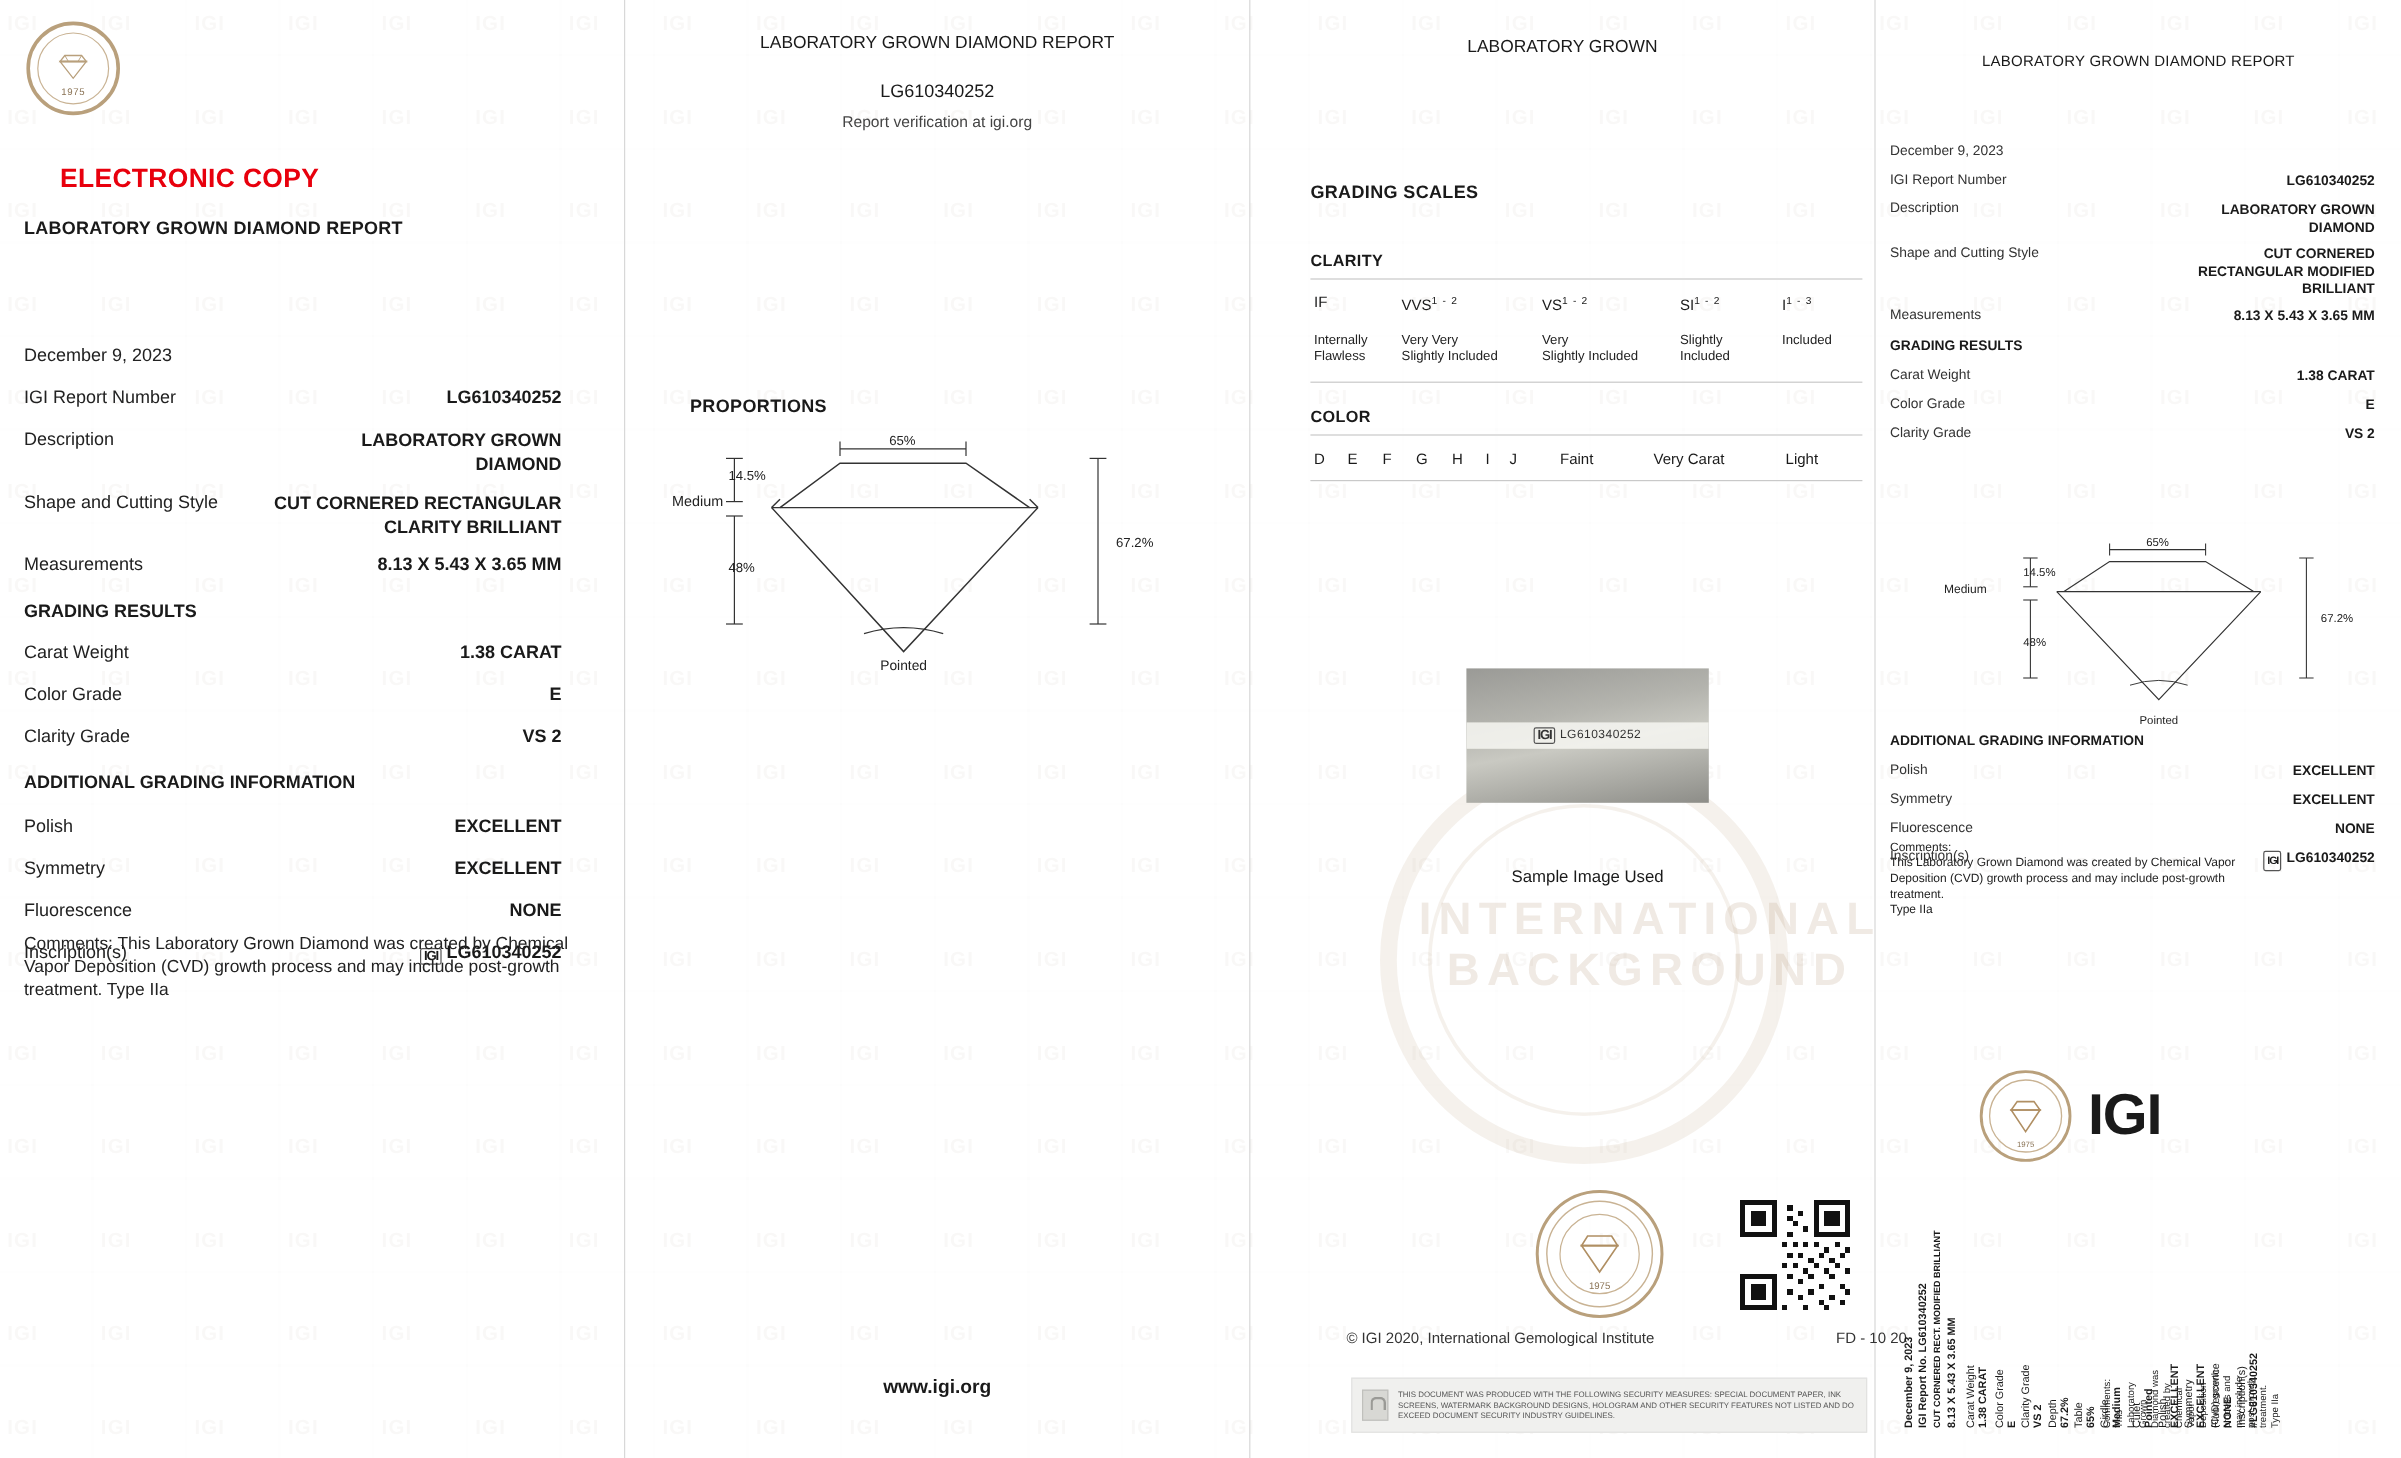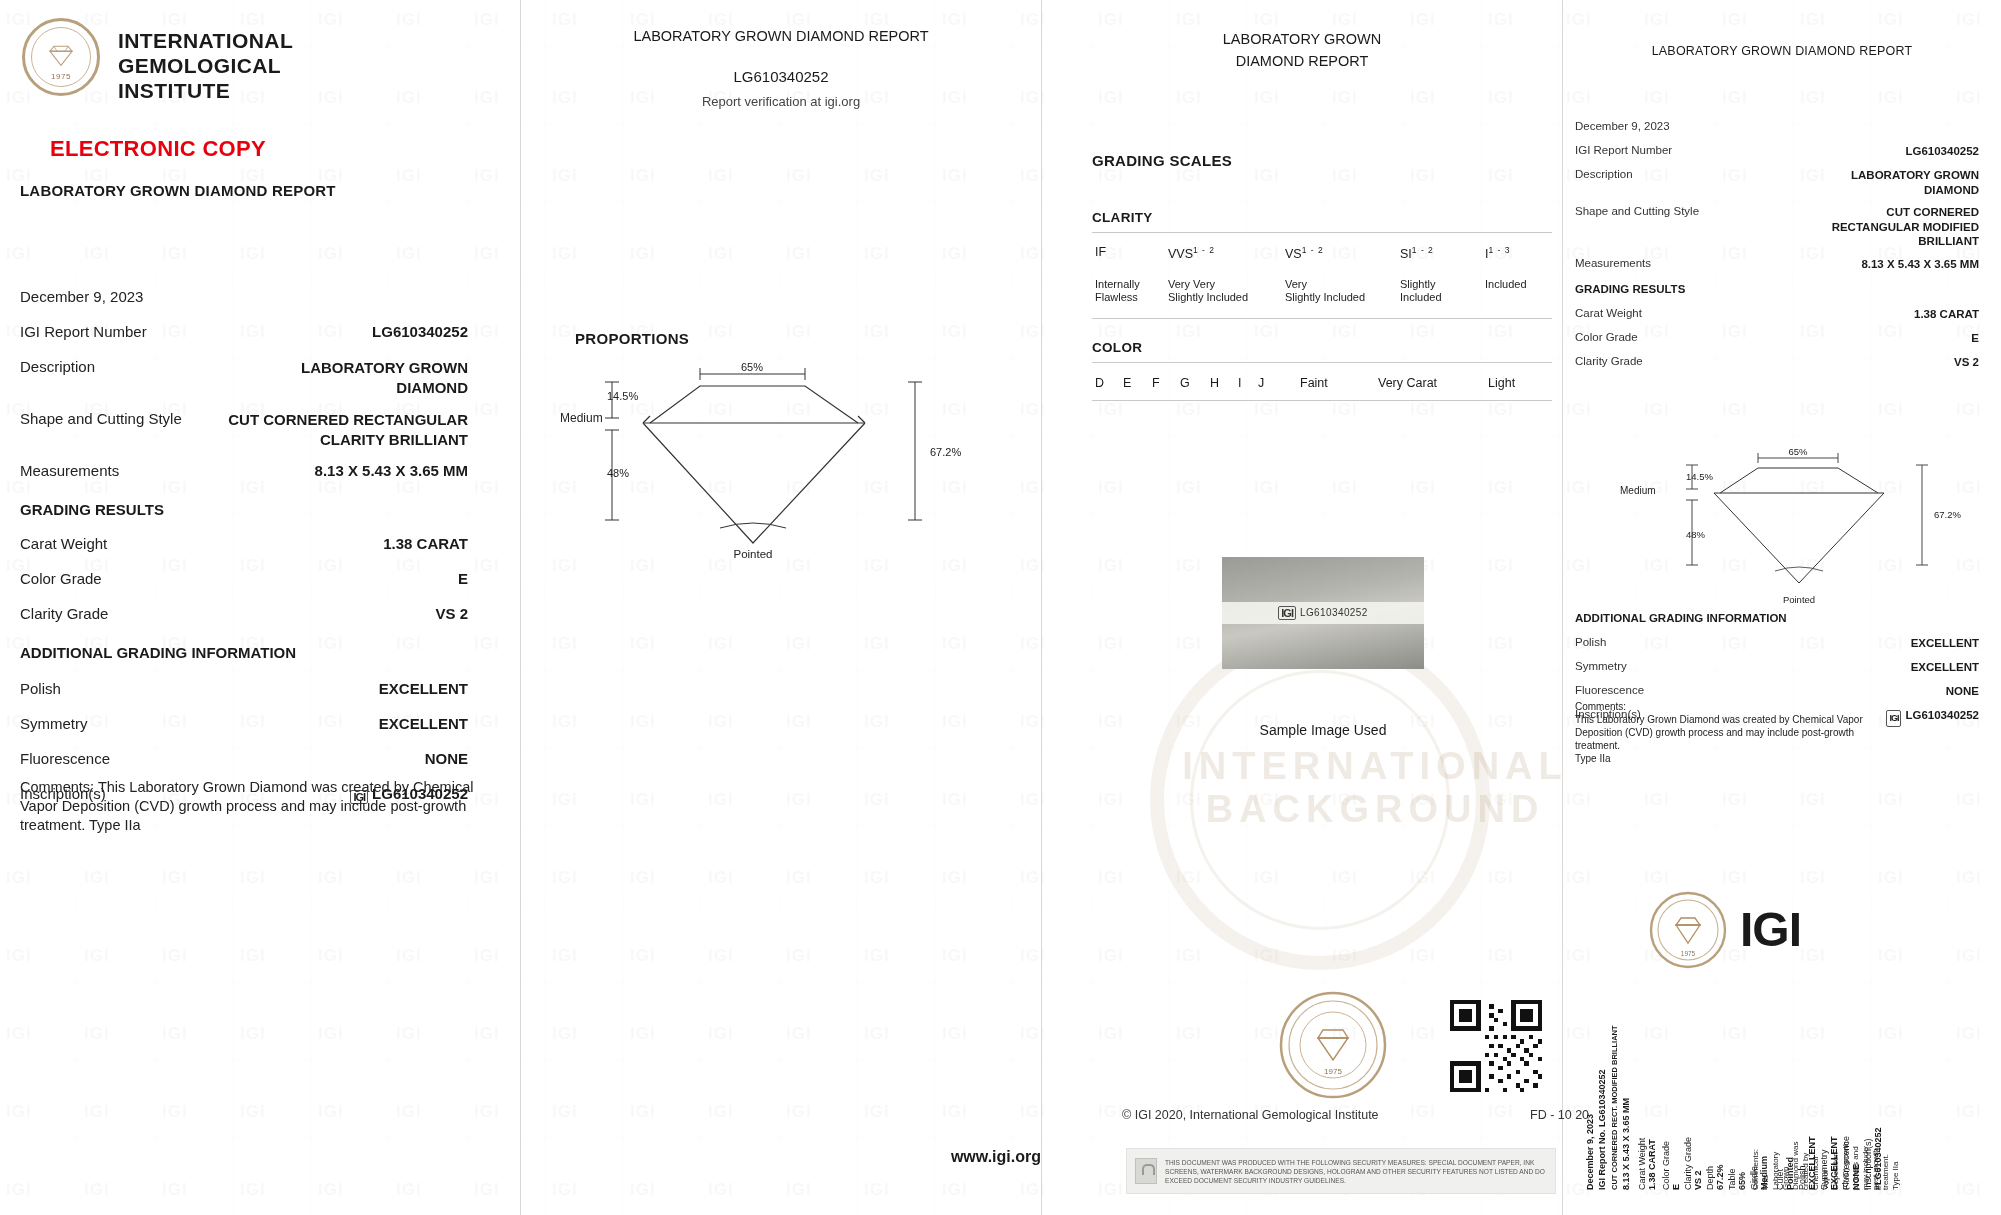--- a/index.html
+++ b/index.html
@@ -609,25 +609,20 @@
           <polygon points="4,7 26,7 15,21" fill="none" stroke="#b9a07c" stroke-width="1.1"></polygon>
           <polygon points="8,2 22,2 26,7 4,7" fill="none" stroke="#b9a07c" stroke-width="1.1"></polygon>
           <line x1="4" y1="7" x2="26" y2="7" stroke="#b9a07c" stroke-width="1.1"></line>
           <line x1="8" y1="2" x2="11" y2="7" stroke="#b9a07c" stroke-width="0.8"></line>
           <line x1="22" y1="2" x2="19" y2="7" stroke="#b9a07c" stroke-width="0.8"></line>
         </svg>
         <div class="logo-year">1975</div>
       </div>
     </div>
 
-    <div class="brand">
-      <div>INTERNATIONAL</div>
-      <div>GEMOLOGICAL</div>
-      <div>INSTITUTE</div>
-    </div>
 
     <div class="ecopy">ELECTRONIC COPY</div>
     <div class="c1-title">LABORATORY GROWN DIAMOND REPORT</div>
 
     <div class="c1-rows">
       <div class="row">
         <span class="lbl">December 9, 2023</span>
       </div>
 
       <div class="row">
@@ -723,26 +718,25 @@
     <line x1="65" y1="160" x2="79" y2="160" stroke="#333" stroke-width="1"></line>
     <text x="67" y="117" font-size="11" fill="#222" font-family="Liberation Sans, sans-serif">48%</text>
 
     <line x1="375" y1="22" x2="375" y2="160" stroke="#333" stroke-width="1"></line>
     <line x1="368" y1="22" x2="382" y2="22" stroke="#333" stroke-width="1"></line>
     <line x1="368" y1="160" x2="382" y2="160" stroke="#333" stroke-width="1"></line>
     <text x="390" y="96" font-size="11" fill="#222" font-family="Liberation Sans, sans-serif">67.2%</text>
     <text x="213" y="198" font-size="11.5" text-anchor="middle" fill="#222" font-family="Liberation Sans, sans-serif">Pointed</text>
   </svg>
 
-  <div class="www" style="left:521px; width:520px; top:1148px;text-align:right;">www.igi.org</div>
+  <div class="www" style="left:521px; width:520px; top:1148px;">www.igi.org</div>
 
   <div class="col3">
     <div class="c3-head">
       <div>LABORATORY GROWN</div>
-      <div>DIAMOND REPORT</div>
     </div>
     <div class="gs-title">GRADING SCALES</div>
   </div>
 
   <div class="gs-sub" style="position:absolute; left:1092px; top:210px;">CLARITY</div>
   <div class="hr" style="left:1092px; top:232px; width:460px;"></div>
 
   <div class="scale-lab" style="left:1095px; top:245px;"><span>IF</span></div>
   <div class="scale-lab" style="left:1168px; top:245px;"><span>VVS</span><span class="scale-sup">1 - 2</span></div>
   <div class="scale-lab" style="left:1285px; top:245px;"><span>VS</span><span class="scale-sup">1 - 2</span></div>

